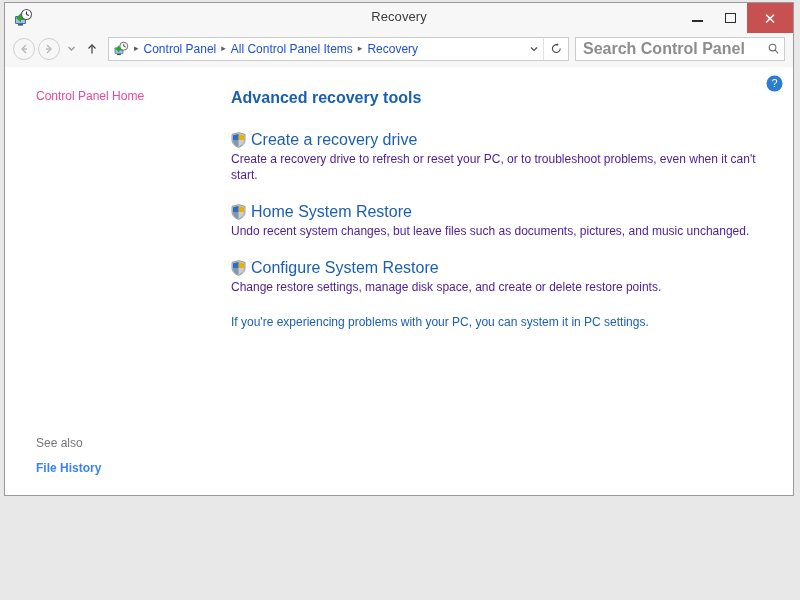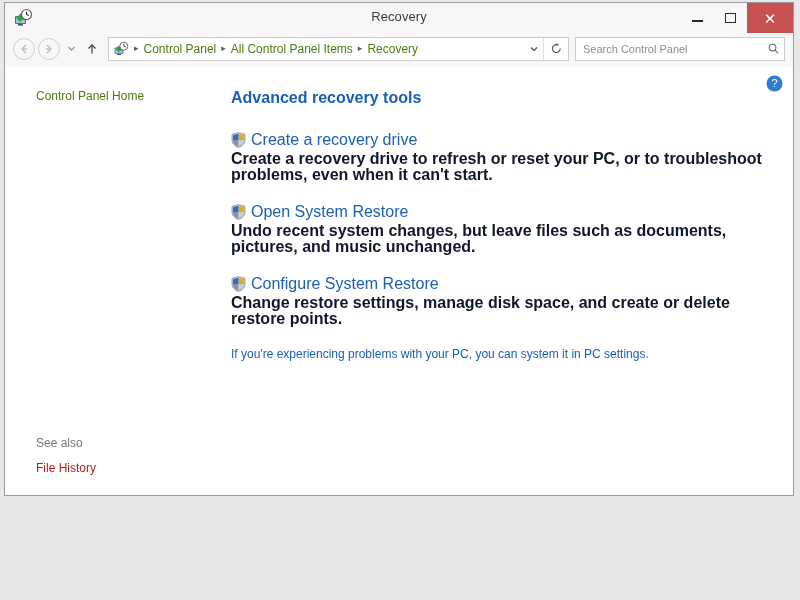--- a/index.html
+++ b/index.html
@@ -156,21 +156,21 @@
   }
   .crumbs {
     display: flex;
     align-items: center;
     flex: 1 1 auto;
     min-width: 0;
     overflow: hidden;
   }
   .crumb {
     font-size: 12px;
-    color: #4d7c0f;
+    color: #1d4ed8;
     padding: 0 3px;
     white-space: nowrap;
   }
   .crumb-sep {
     font-size: 9px;
     color: #5a5a5a;
     padding: 0 2px;
     line-height: 1;
   }
   .addr-dropdown {
@@ -198,26 +198,27 @@
     margin-left: 6px;
     display: flex;
     align-items: center;
     box-sizing: border-box;
     flex: 0 0 auto;
   }
   .search-input {
     border: none;
     outline: none;
     flex: 1 1 auto;
-    font-size: 11px;
+    font-size: 16px;
     font-family: "Liberation Sans", sans-serif;
     color: #1f1f1f;
     padding: 0 4px 0 7px;
     background: transparent;
     min-width: 0;
+    font-weight: bold;
   }
   .search-input::placeholder { color: #8d8d8d; }
   .search-icon {
     width: 22px;
     display: flex;
     align-items: center;
     justify-content: center;
     flex: 0 0 auto;
   }
 
@@ -231,39 +232,40 @@
   }
   .sidebar {
     width: 196px;
     flex: 0 0 auto;
     position: relative;
     padding-top: 22px;
     box-sizing: border-box;
   }
   .cp-home {
     font-size: 12px;
-    color: #4d7c0f;
+    color: #ec4899;
     padding-left: 31px;
     cursor: default;
   }
   .see-also-block {
     position: absolute;
     left: 31px;
     bottom: 20px;
   }
   .see-also-title {
     font-size: 12px;
     color: #767676;
     margin-bottom: 11px;
     margin-top: 10px;
   }
   .see-also-link {
     font-size: 12px;
-    color: #b91c1c;
-    cursor: default;
+    color: #3b82f6;
+    cursor: default;
+    font-weight: bold;
   }
 
   .content {
     flex: 1 1 auto;
     padding: 22px 18px 0 30px;
     box-sizing: border-box;
     position: relative;
   }
   .help-icon {
     position: absolute;
@@ -289,24 +291,23 @@
     height: 16px;
     margin-right: 5px;
     flex: 0 0 auto;
   }
   .tool-link {
     font-size: 16px;
     color: #1a5fb4;
     cursor: default;
   }
   .tool-desc {
-    font-size: 16px;
-    color: #0f172a;
+    font-size: 12px;
+    color: #4c1d95;
     line-height: 16px;
-    font-weight: bold;
   }
   .refresh-note {
     font-size: 12px;
     color: #1a5fb4;
     margin-top: 14px;
     cursor: default;
   }
 </style>
 </head>
 <body>
@@ -455,21 +456,21 @@
           <span class="shield">
             <svg width="15" height="16" viewBox="0 0 15 16">
               <path d="M7.5 0.6 L14 2.4 V8 C14 11.6 11 14.3 7.5 15.4 C4 14.3 1 11.6 1 8 V2.4 Z" fill="#cfd4da"></path>
               <path d="M7.5 1.7 L13 3.2 V8 C13 11 10.5 13.4 7.5 14.4 V1.7 Z" fill="#e8b10a"></path>
               <path d="M7.5 1.7 L2 3.2 V8 C2 11 4.5 13.4 7.5 14.4 V1.7 Z" fill="#2a6fc4"></path>
               <path d="M2 8 C2 11 4.5 13.4 7.5 14.4 C10.5 13.4 13 11 13 8 Z" fill="#8e9aa6" opacity="0.9"></path>
               <path d="M7.5 8 V14.4 C10.5 13.4 13 11 13 8 Z" fill="#c8ced6"></path>
               <path d="M7.5 0.6 L14 2.4 V8 C14 11.6 11 14.3 7.5 15.4 C4 14.3 1 11.6 1 8 V2.4 Z" fill="none" stroke="#7b858f" stroke-width="0.8"></path>
             </svg>
           </span>
-          <span class="tool-link">Open System Restore</span>
+          <span class="tool-link">Home System Restore</span>
         </div>
         <div class="tool-desc">Undo recent system changes, but leave files such as documents, pictures, and music unchanged.</div>
       </div>
 
       <div class="tool-item">
         <div class="tool-link-row">
           <span class="shield">
             <svg width="15" height="16" viewBox="0 0 15 16">
               <path d="M7.5 0.6 L14 2.4 V8 C14 11.6 11 14.3 7.5 15.4 C4 14.3 1 11.6 1 8 V2.4 Z" fill="#cfd4da"></path>
               <path d="M7.5 1.7 L13 3.2 V8 C13 11 10.5 13.4 7.5 14.4 V1.7 Z" fill="#e8b10a"></path>

